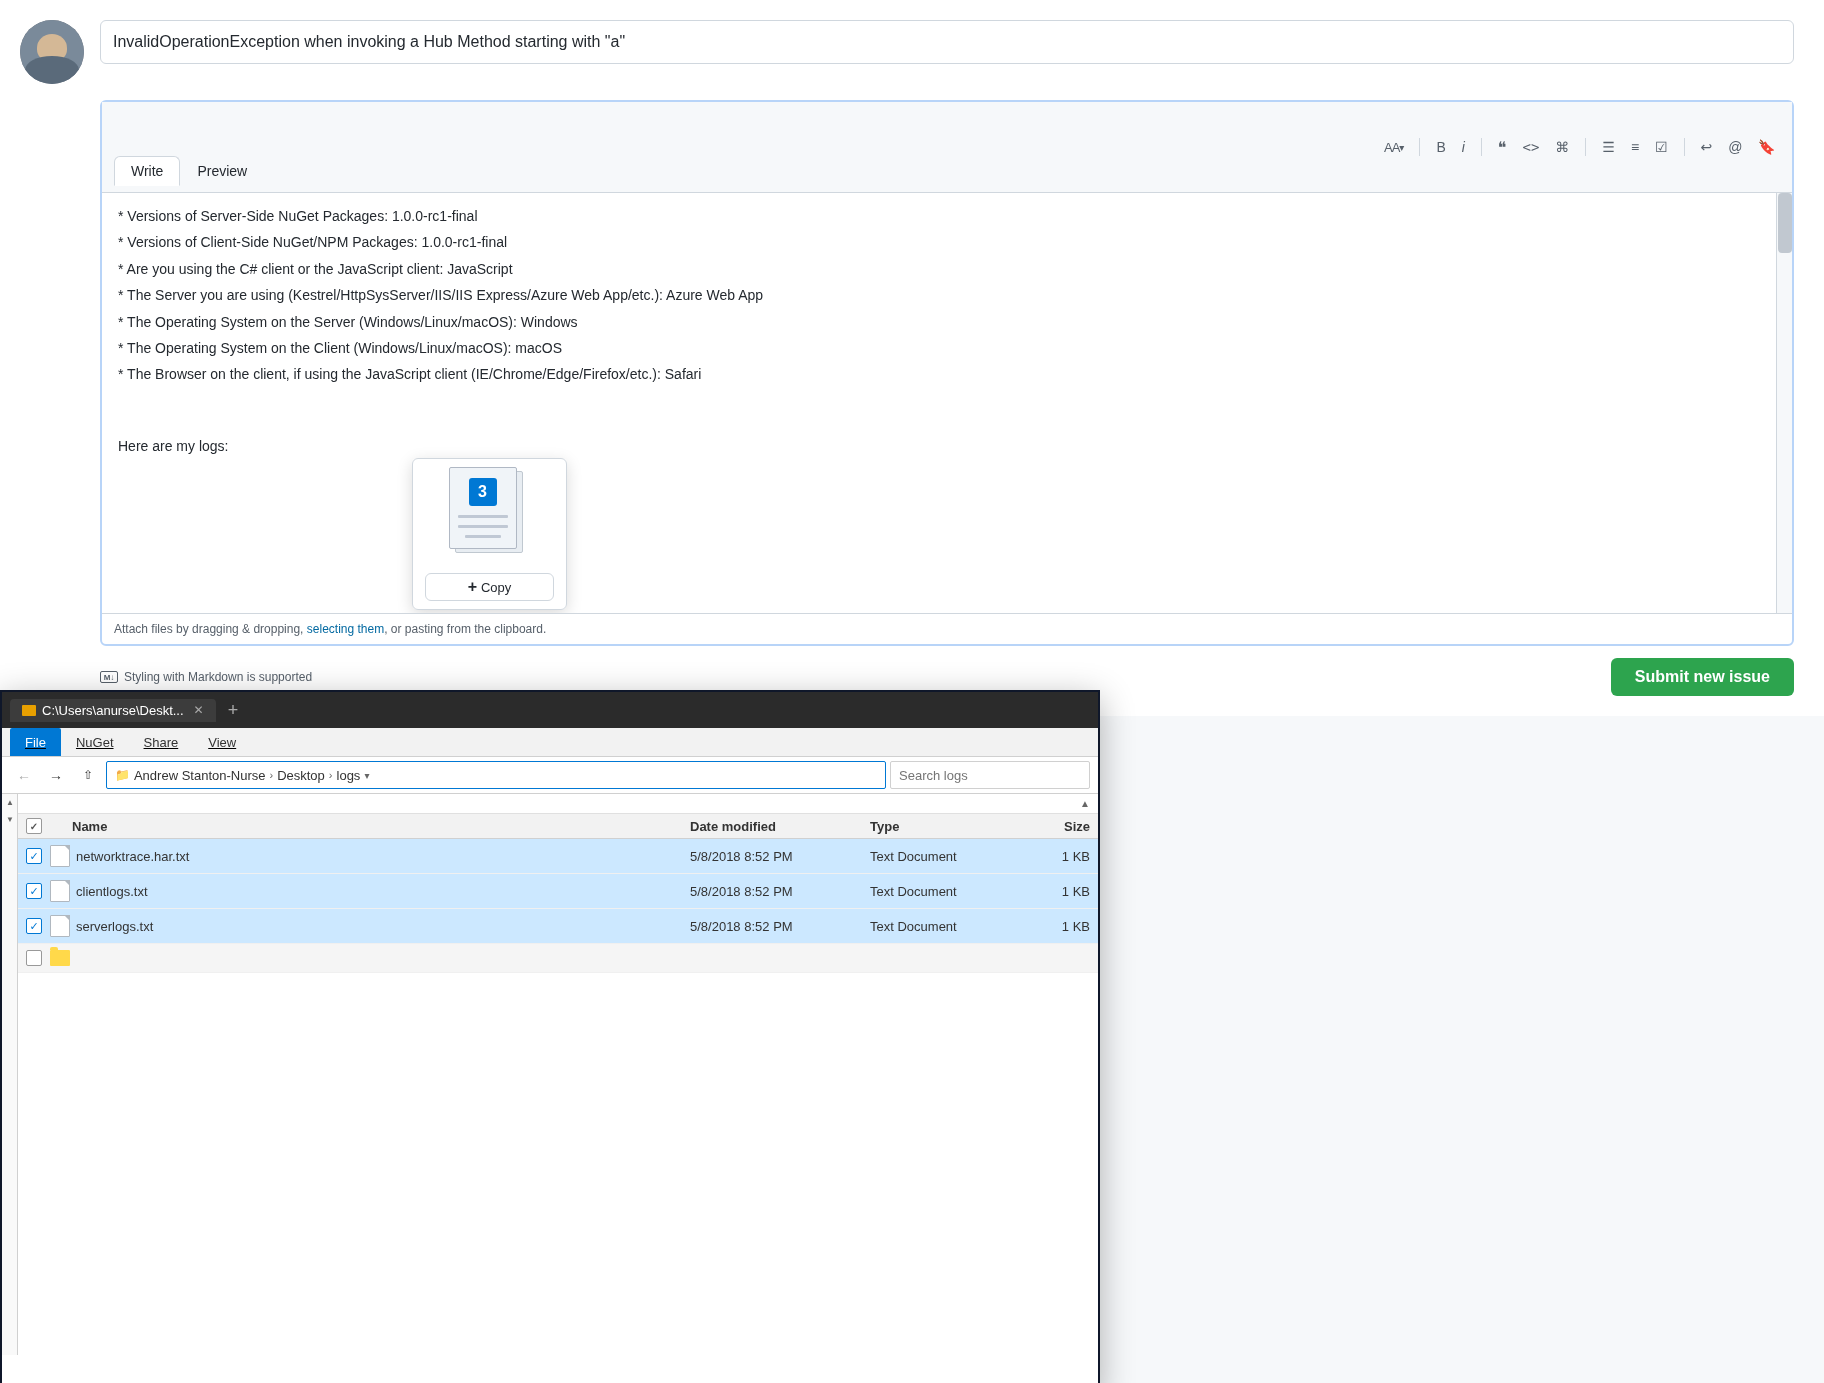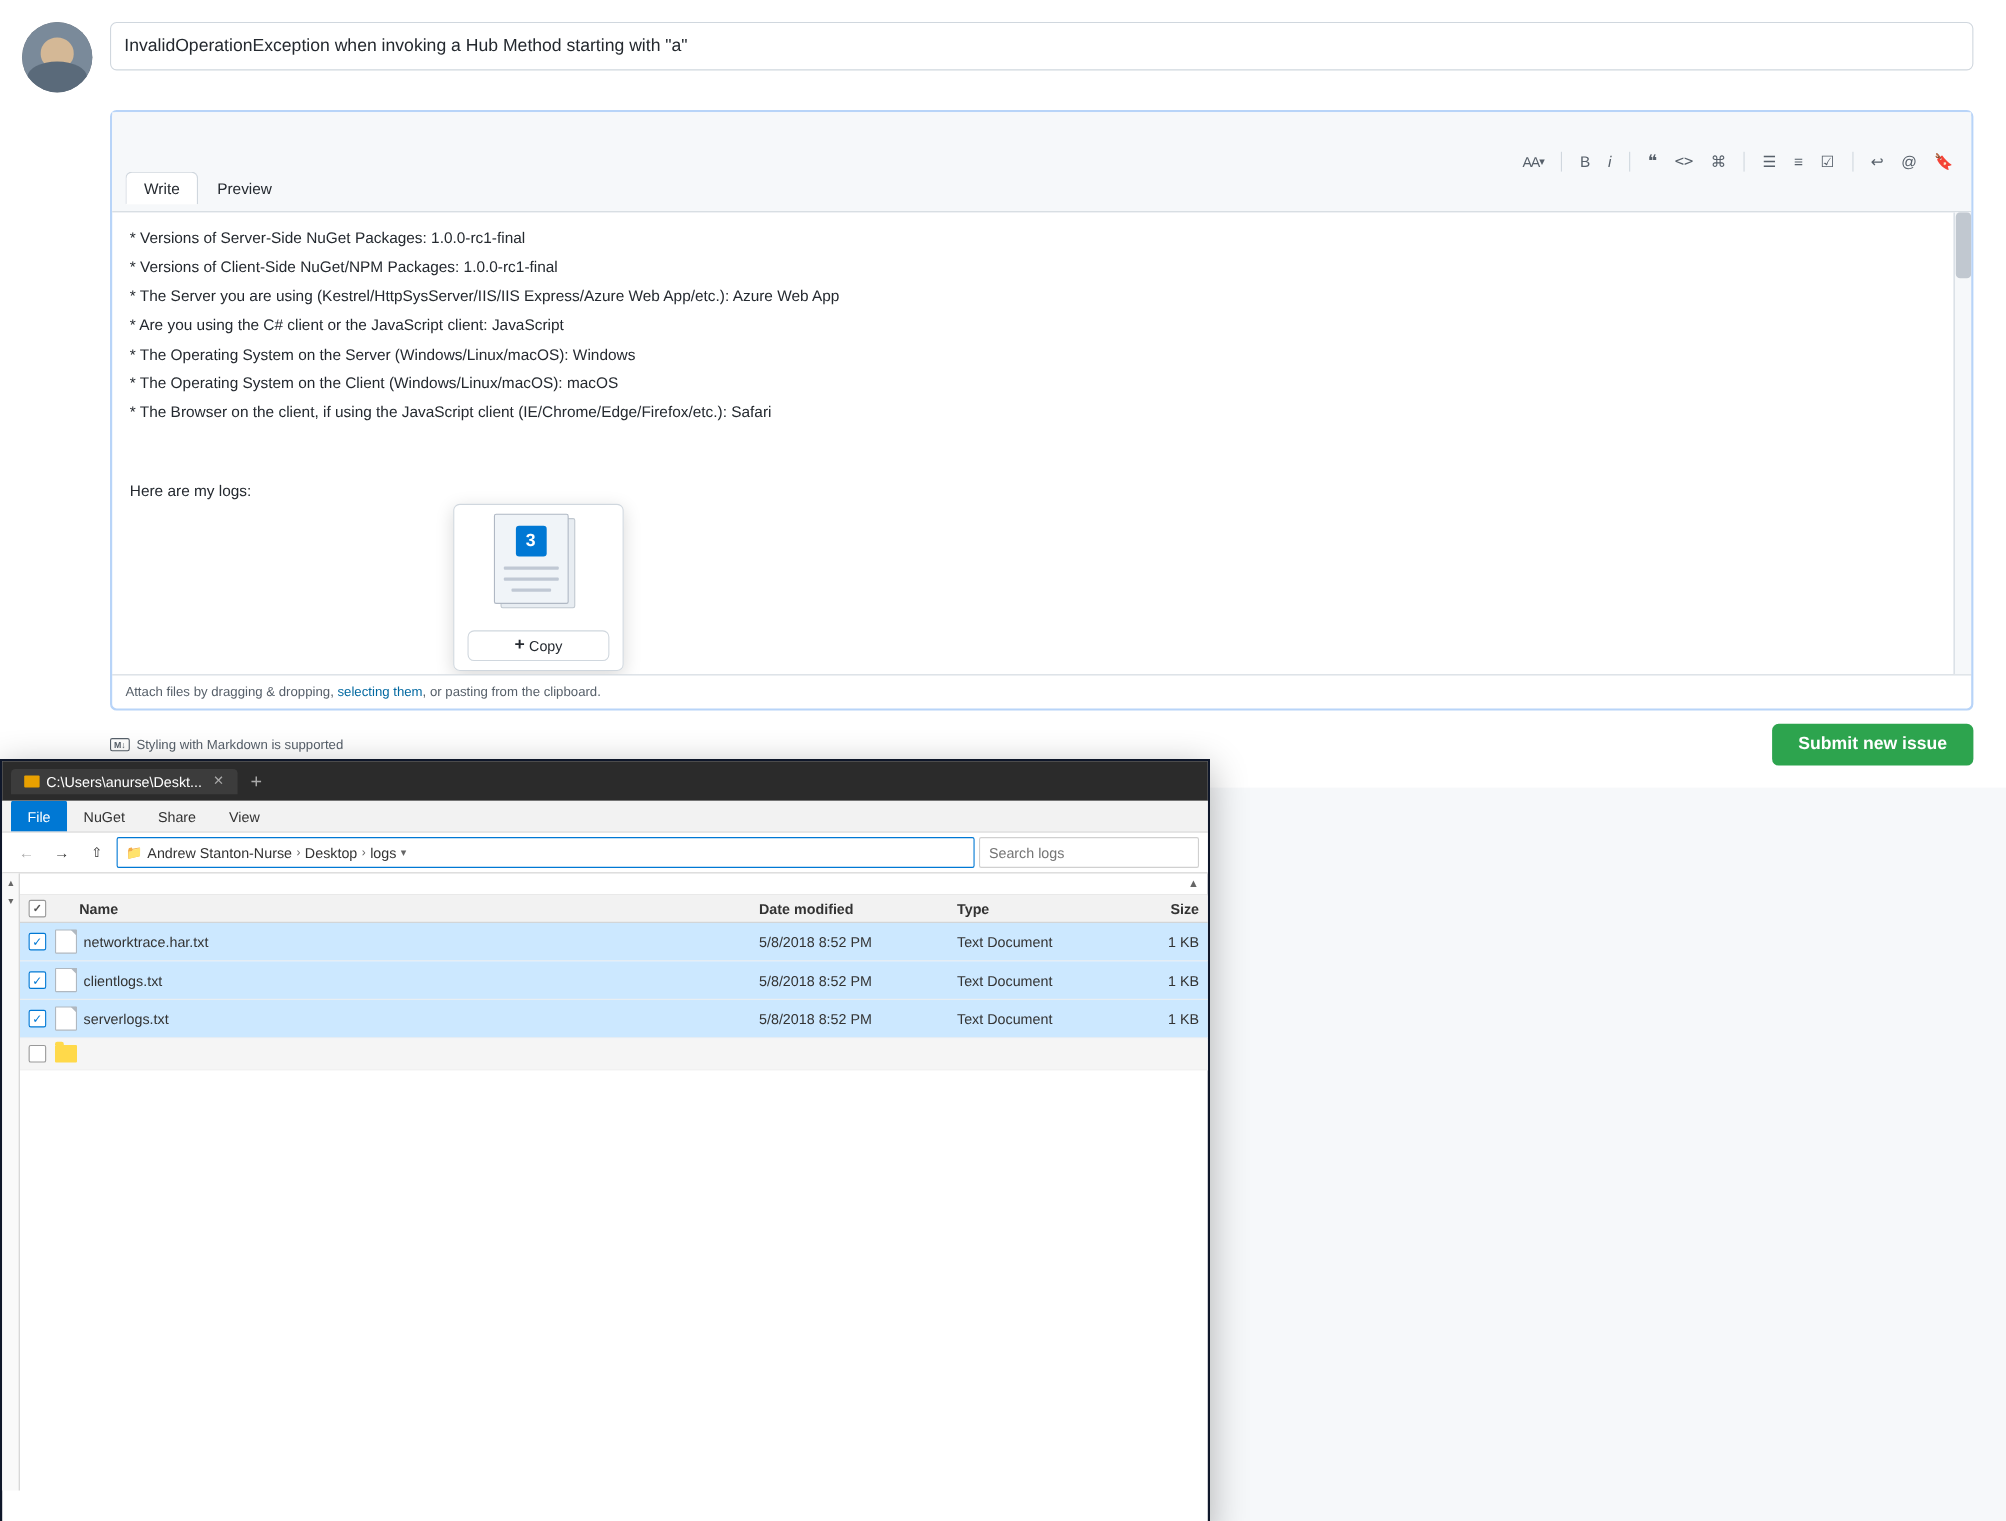--- a/index.html
+++ b/index.html
@@ -379,20 +379,21 @@
     .tab-add {
       font-size: 18px;
       color: #aaa;
       cursor: pointer;
       margin-left: 4px;
     }
 
     .explorer-ribbon {
       background: #f2f2f2;
       border-bottom: 1px solid #d0d0d0;
+      text-decoration: underline;
     }
 
     .ribbon-tabs {
       display: flex;
       gap: 0;
       padding: 0 8px;
     }
 
     .ribbon-tab {
       padding: 6px 14px;
@@ -672,22 +673,22 @@
         <span class="toolbar-icon">↩</span>
         <span class="toolbar-icon">@</span>
         <span class="toolbar-icon">🔖</span>
       </div>
     </div>
 
     <div class="editor-content" style="position:relative;">
       <div>
         <p>* Versions of Server-Side NuGet Packages: 1.0.0-rc1-final</p>
         <p>* Versions of Client-Side NuGet/NPM Packages: 1.0.0-rc1-final</p>
+        <p>* Are you using the C# client or the JavaScript client: JavaScript</p>
         <p>* The Server you are using (Kestrel/HttpSysServer/IIS/IIS Express/Azure Web App/etc.): Azure Web App</p>
-        <p>* Are you using the C# client or the JavaScript client: JavaScript</p>
         <p>* The Operating System on the Server (Windows/Linux/macOS): Windows</p>
         <p>* The Operating System on the Client (Windows/Linux/macOS): macOS</p>
         <p>* The Browser on the client, if using the JavaScript client (IE/Chrome/Edge/Firefox/etc.): Safari</p>
       </div>
       <br>
       <br>
       <p>Here are my logs:</p>
 
       
       <div class="copy-popup">

